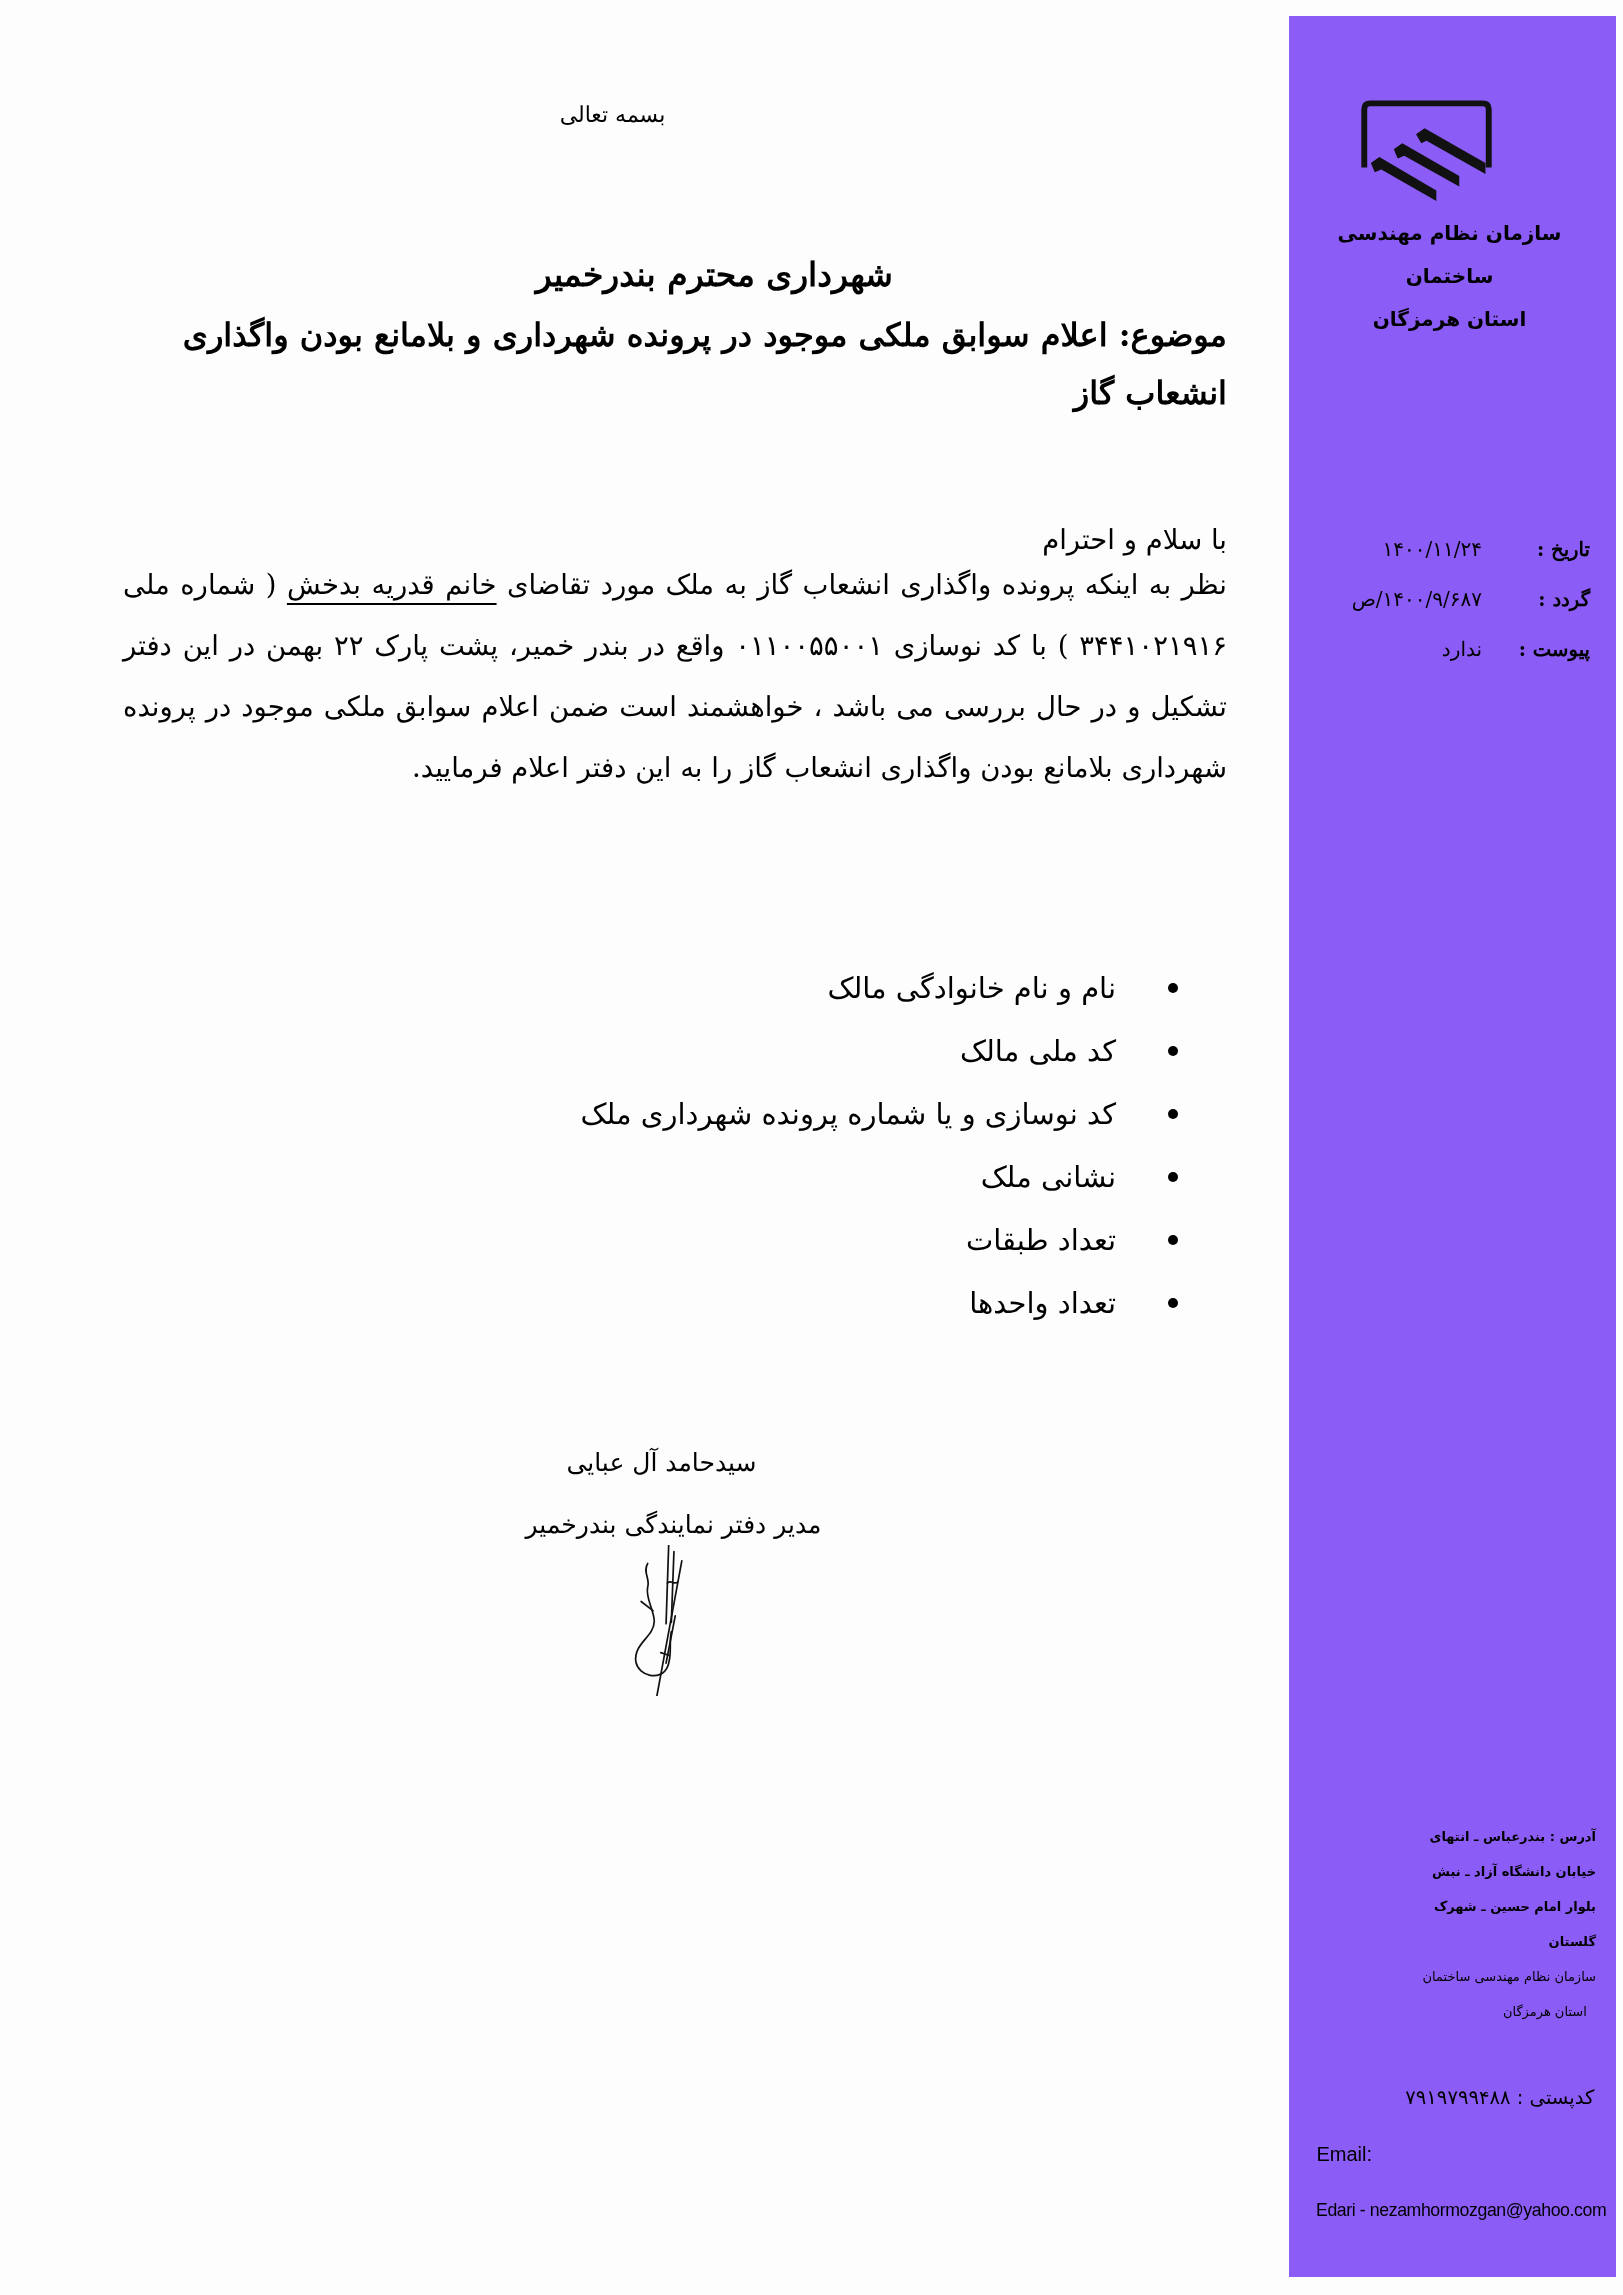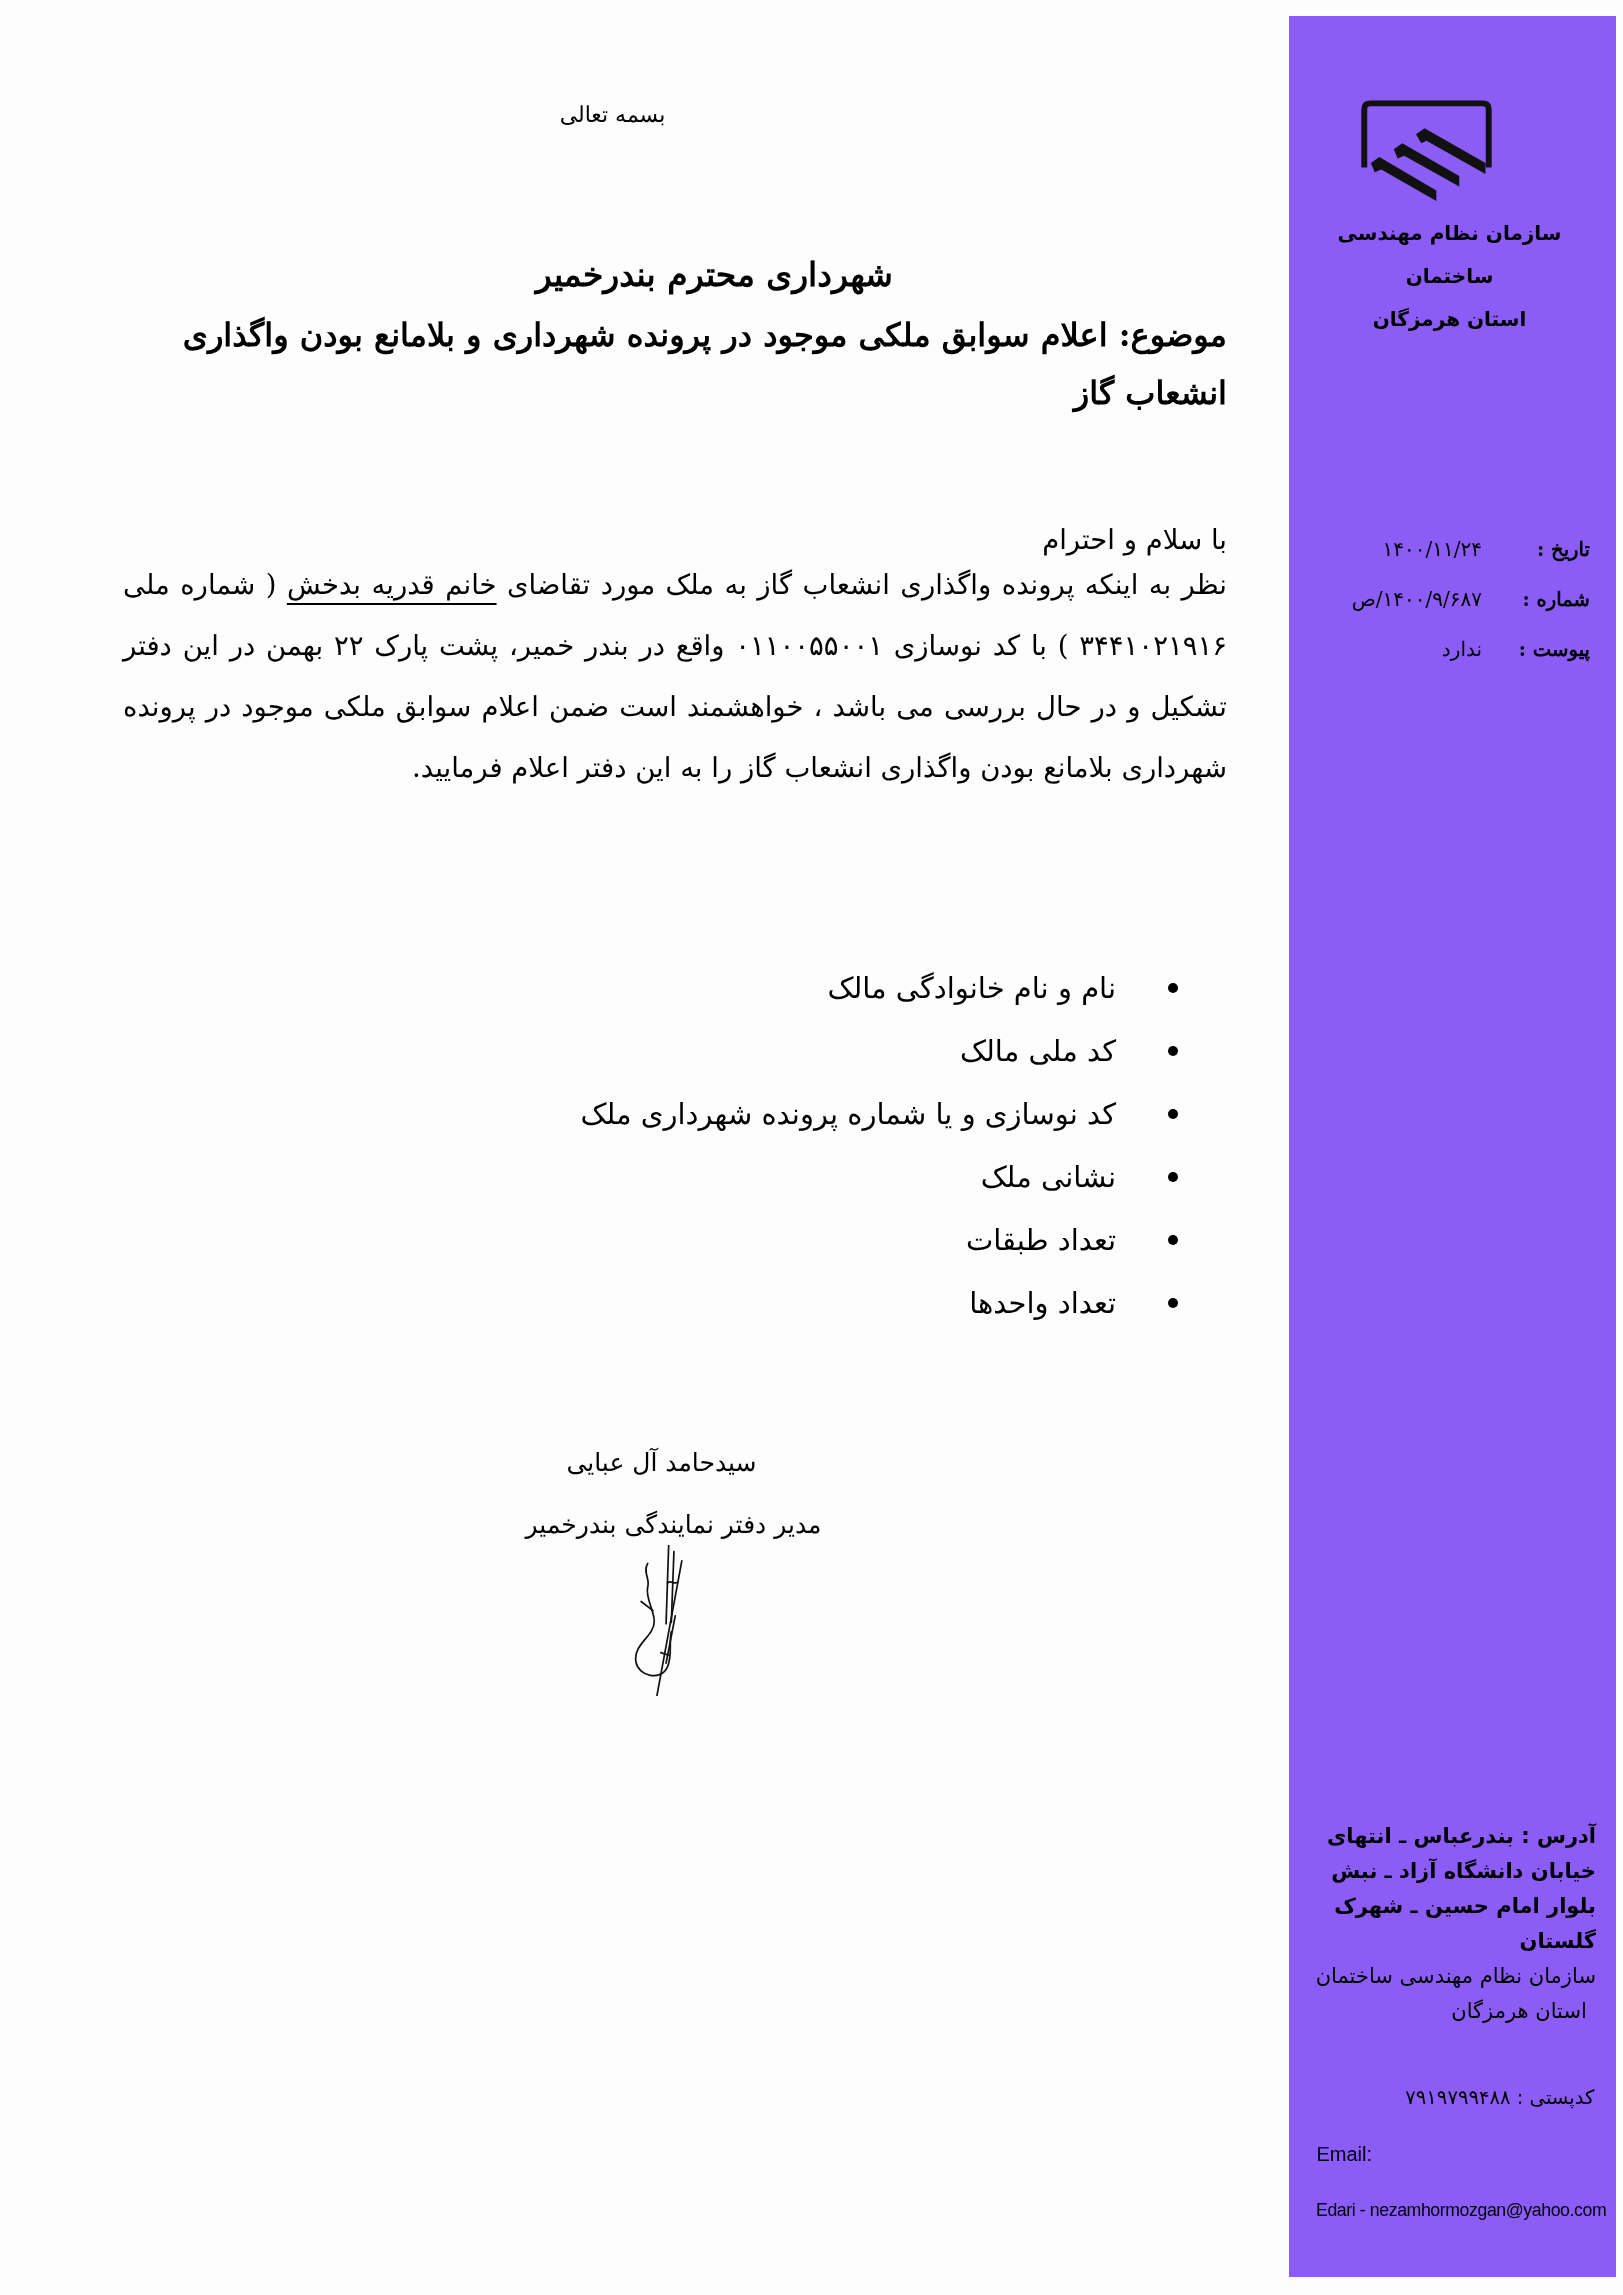--- a/index.html
+++ b/index.html
@@ -177,21 +177,21 @@
     right: 134px; top: 0;
     font-size: 20px;
     line-height: 33px;
     white-space: nowrap;
   }
   .address {
     position: absolute;
     left: 26px; width: 281px;
     top: 1803px;
     font-family: "DejaVu Sans", "Liberation Sans", sans-serif;
-    font-size: 21px;
+    font-size: 13px;
     line-height: 35px;
     text-align: right;
   }
   .address .bold { font-weight: bold; }
   .postal {
     position: absolute;
     right: 21.6px;
     top: 2065px;
     font-family: "DejaVu Sans", "Liberation Sans", sans-serif;
     font-size: 19.6px;
@@ -280,21 +280,21 @@
     <div>سازمان نظام مهندسی ساختمان</div>
     <div>استان هرمزگان</div>
   </div>
 
   <div class="meta rtl">
     <div class="meta-row">
       <span class="meta-label">تاریخ :</span>
       <span class="meta-value">۱۴۰۰/۱۱/۲۴</span>
     </div>
     <div class="meta-row">
-      <span class="meta-label">شماره :</span>
+      <span class="meta-label">گردد :</span>
       <span class="meta-value">۱۴۰۰/۹/۶۸۷/ص</span>
     </div>
     <div class="meta-row">
       <span class="meta-label">پیوست :</span>
       <span class="meta-value">ندارد</span>
     </div>
   </div>
 
   <div class="address rtl">
     <div class="bold">آدرس : بندرعباس ـ انتهای</div>

